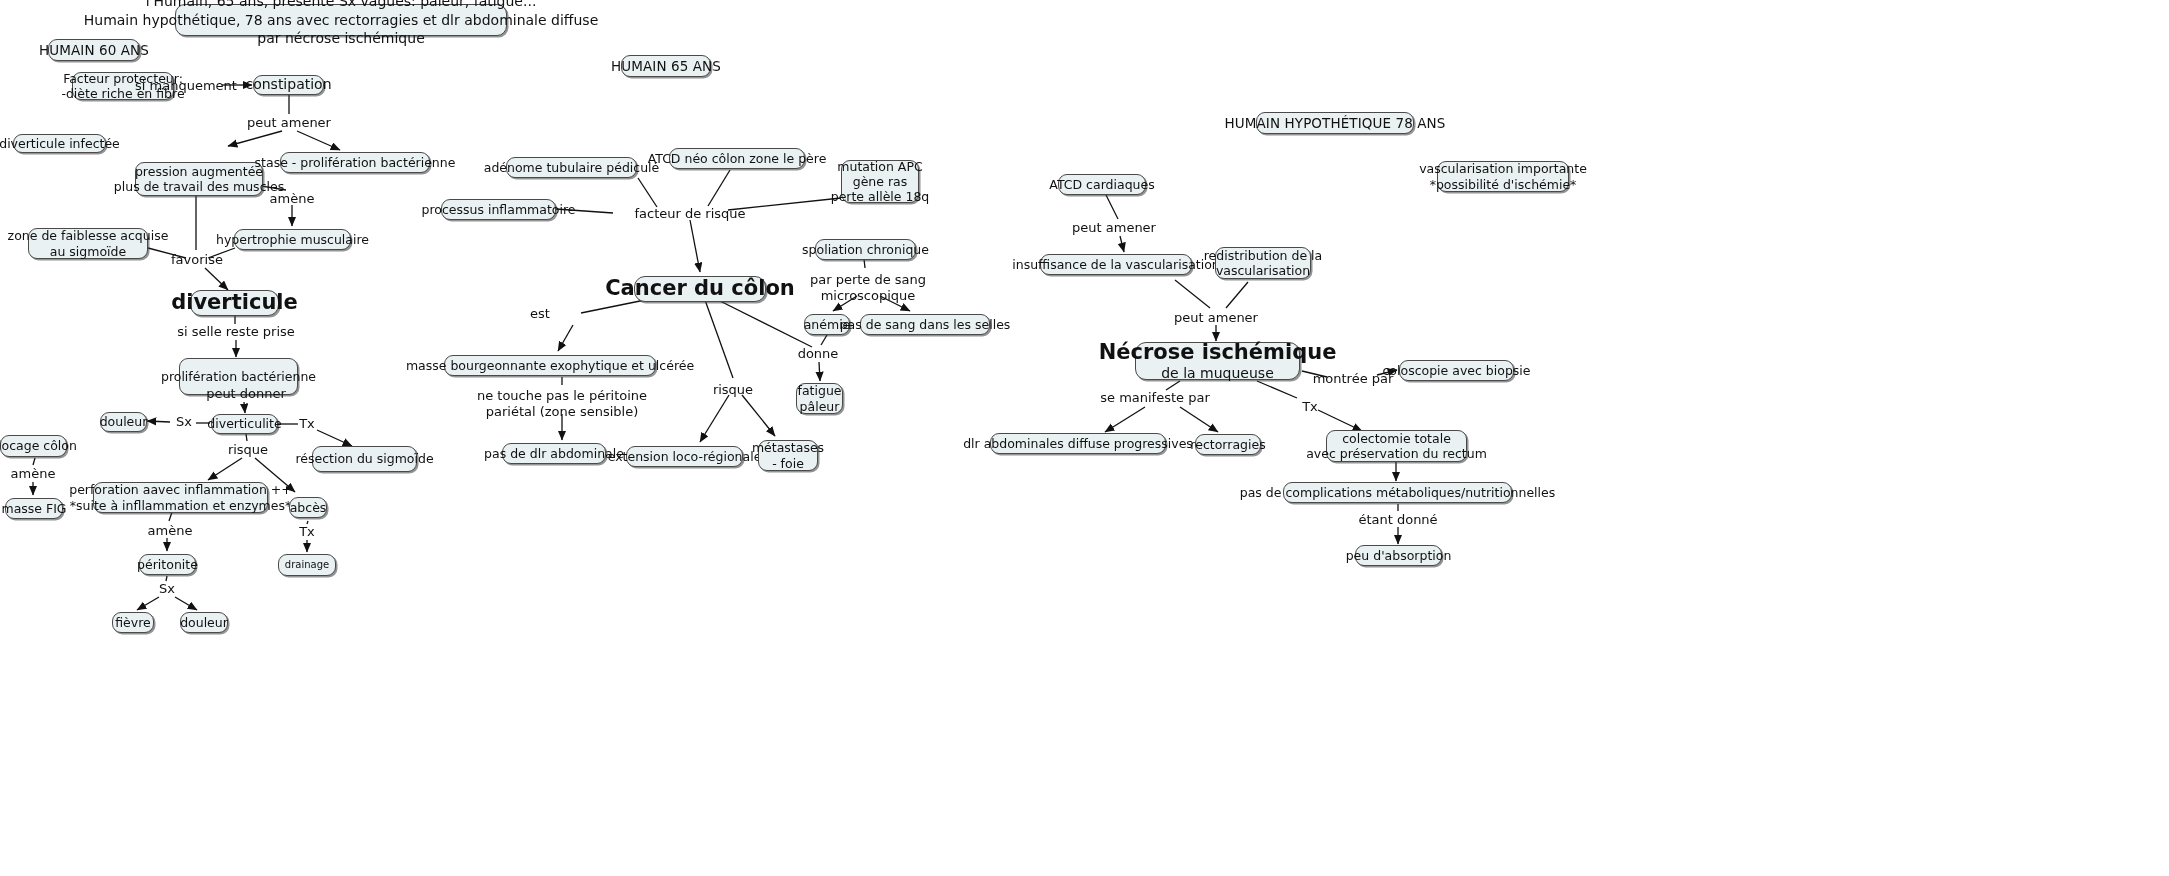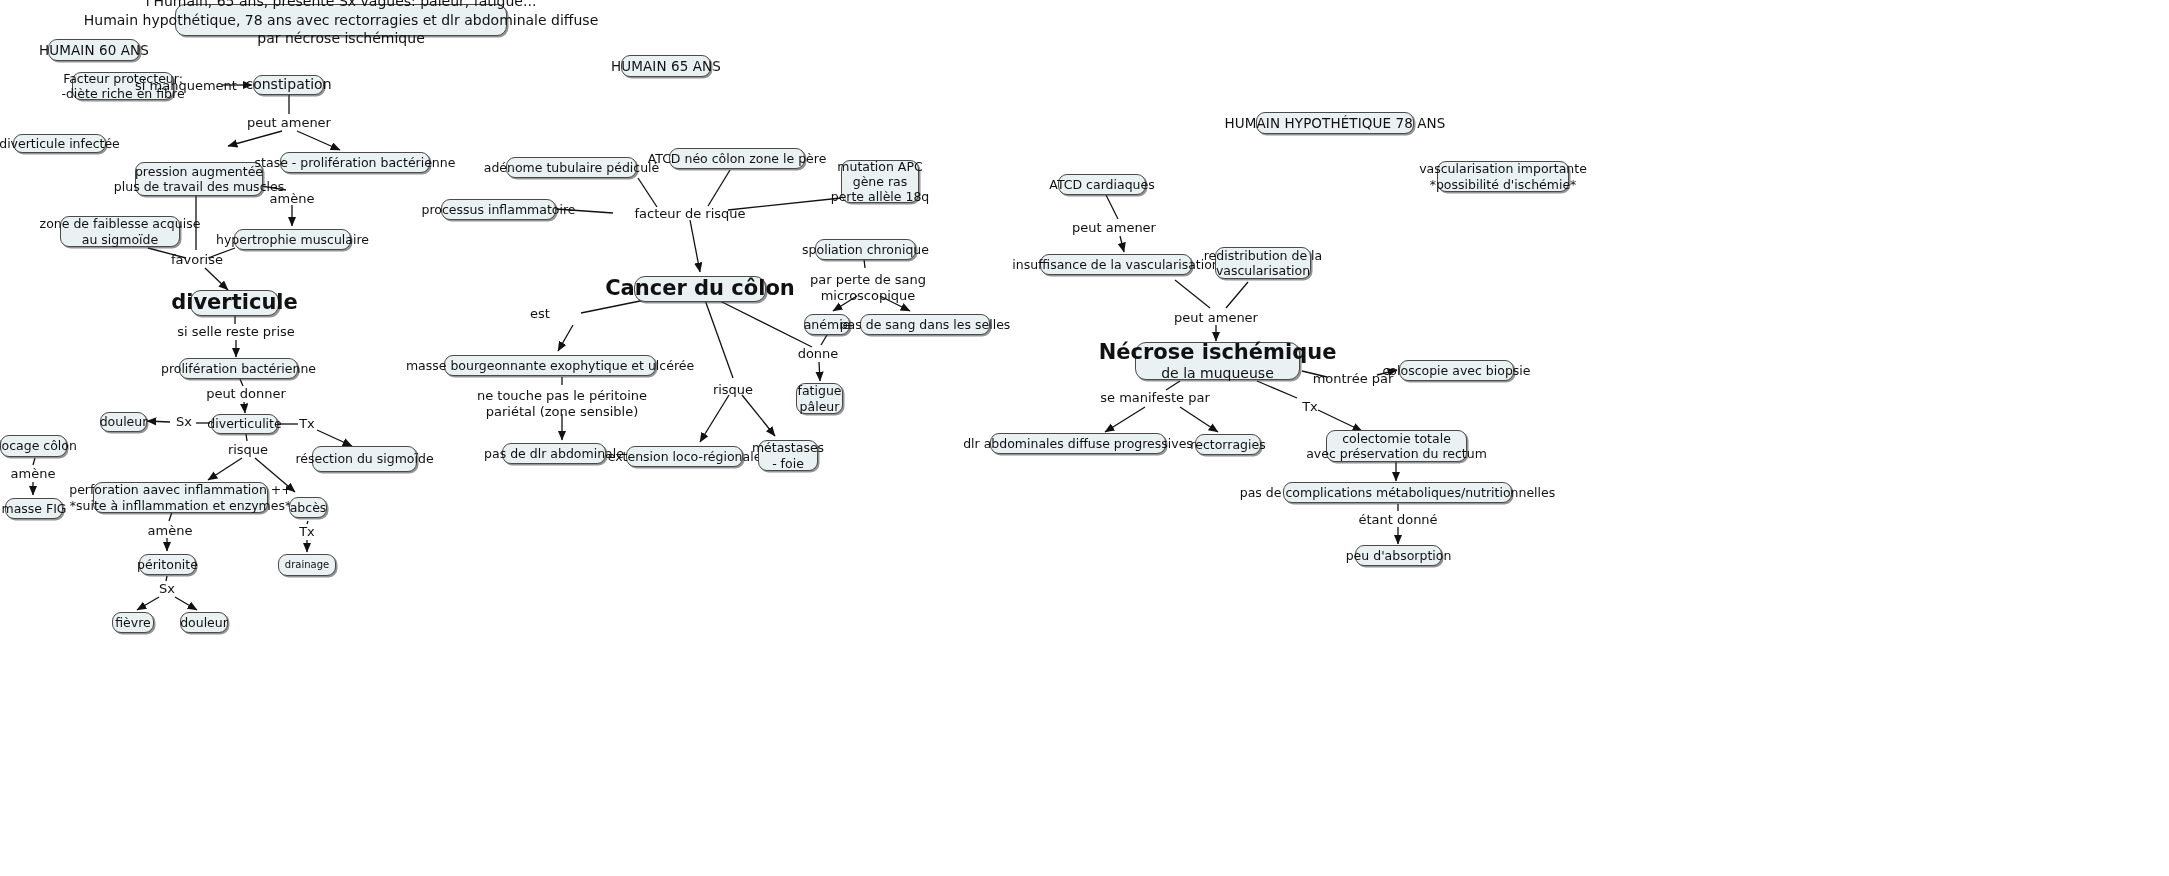--- a/index.html
+++ b/index.html
@@ -211,31 +211,31 @@
   <div class="node" style="left:13px; top:134px; width:93px; height:19px; font-size:12.5px;">
     <span>diverticule infectée</span>
   </div>
   <div class="node" style="left:135px; top:150px; width:128px; height:34px; font-size:12.5px;margin-top:12px;">
     <span>pression augmentée
 plus de travail des muscles</span>
   </div>
   <div class="node" style="left:280px; top:152px; width:150px; height:21px; font-size:12.5px;">
     <span>stase - prolifération bactérienne</span>
   </div>
-  <div class="node" style="left:28px; top:216px; width:120px; height:31px; font-size:12.5px;margin-left:32px;">
+  <div class="node" style="left:28px; top:228px; width:120px; height:31px; font-size:12.5px;">
     <span>zone de faiblesse acquise
 au sigmoïde</span>
   </div>
   <div class="node" style="left:234px; top:229px; width:117px; height:21px; font-size:12.5px;">
     <span>hypertrophie musculaire</span>
   </div>
   <div class="node big" style="left:190px; top:290px; width:89px; height:26px;">
     <span>diverticule</span>
   </div>
-  <div class="node" style="left:179px; top:358px; width:119px; height:21px; font-size:12.5px;">
+  <div class="node" style="left:179px; top:358px; width:119px; height:37px; font-size:12.5px;">
     <span>prolifération bactérienne</span>
   </div>
   <div class="node" style="left:100px; top:412px; width:47px; height:20px; font-size:12.5px;">
     <span>douleur</span>
   </div>
   <div class="node" style="left:211px; top:414px; width:67px; height:20px; font-size:12.5px;">
     <span>diverticulite</span>
   </div>
   <div class="node" style="left:312px; top:446px; width:105px; height:26px; font-size:12.5px;">
     <span>résection du sigmoïde</span>

